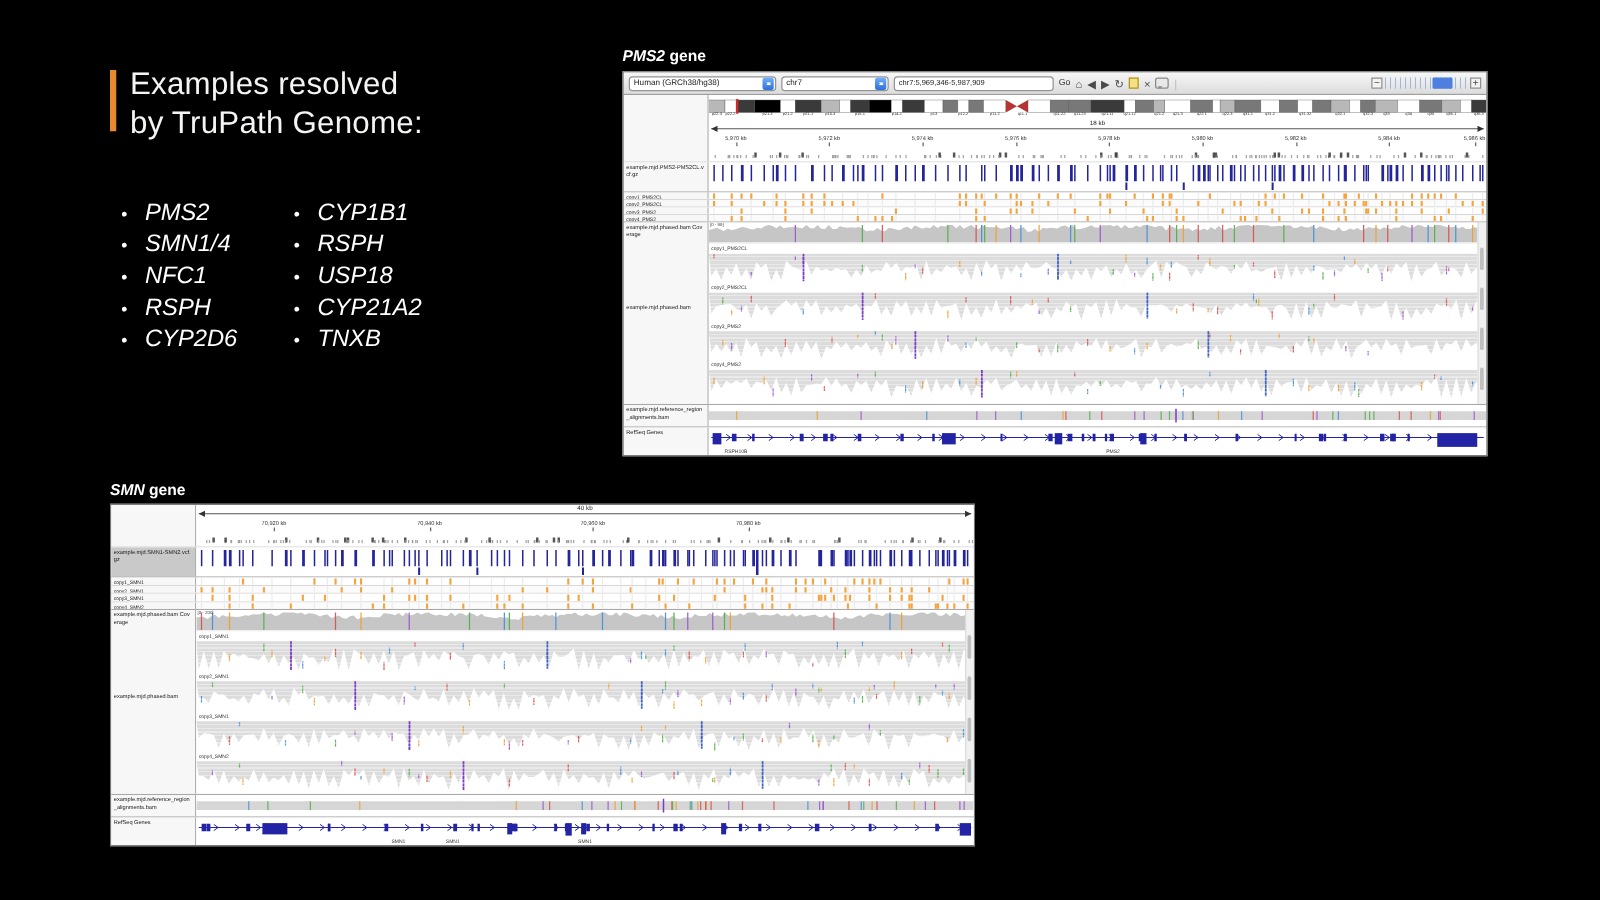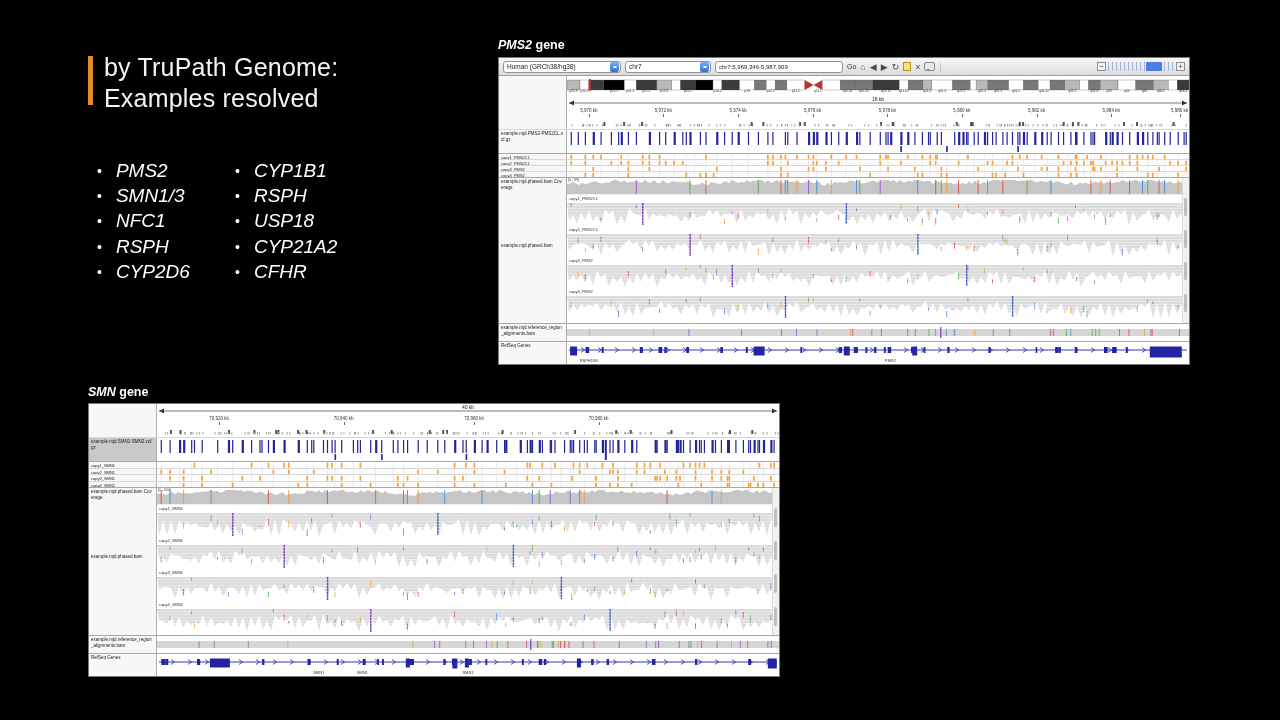--- a/index.html
+++ b/index.html
@@ -62,31 +62,31 @@
   .genelab{position:absolute;transform:translateX(-50%);font-size:4px;color:#333;white-space:nowrap;}
   .scol{width:6px;flex:none;background:#f1f1f1;border-left:1px solid #dcdcdc;position:relative;}
   .sthumb{position:absolute;left:1px;width:3px;background:#bfbfbf;border-radius:2px;}
 </style>
 </head>
 <body>
 
 <div class="slide">
   <div class="accent-bar" style="background: rgb(232, 139, 46);"></div>
   <div class="title">
+    <div>Examples resolved</div>
     <div>by TruPath  Genome:</div>
-    <div>Examples resolved</div>
   </div>
   <ul class="genes" id="genes1">
       <li>
         <span class="b">•</span>
         <span class="t">PMS2</span>
       </li>
       <li>
         <span class="b">•</span>
-        <span class="t">SMN1/3</span>
+        <span class="t">SMN1/4</span>
       </li>
       <li>
         <span class="b">•</span>
         <span class="t">NFC1</span>
       </li>
       <li>
         <span class="b">•</span>
         <span class="t">RSPH</span>
       </li>
       <li>
@@ -106,21 +106,21 @@
       <li>
         <span class="b">•</span>
         <span class="t">USP18</span>
       </li>
       <li>
         <span class="b">•</span>
         <span class="t">CYP21A2</span>
       </li>
       <li>
         <span class="b">•</span>
-        <span class="t">CFHR</span>
+        <span class="t">TNXB</span>
       </li>
     </ul>
 
   <div class="panel-title" id="pms2-title"><span class="gi">PMS2</span><span> gene</span></div>
   <div class="igv" id="pms2-panel">
       <div class="tbar">
         <div class="combo" style="width: 118px;">
           <span style="flex: 1 1 0%;">Human (GRCh38/hg38)</span>
           <div class="cap" style="width: 9px; height: 10px; border-radius: 2px; background: linear-gradient(rgb(116, 174, 247), rgb(46, 111, 221)); display: flex; flex-direction: column; align-items: center; justify-content: center; flex: 0 0 auto;">
             <i class="up" style="display: block; width: 0px; height: 0px; border-width: 2px; border-style: solid; border-color: transparent transparent rgb(255, 255, 255); border-image: initial; margin: -1px 0px;"></i>

